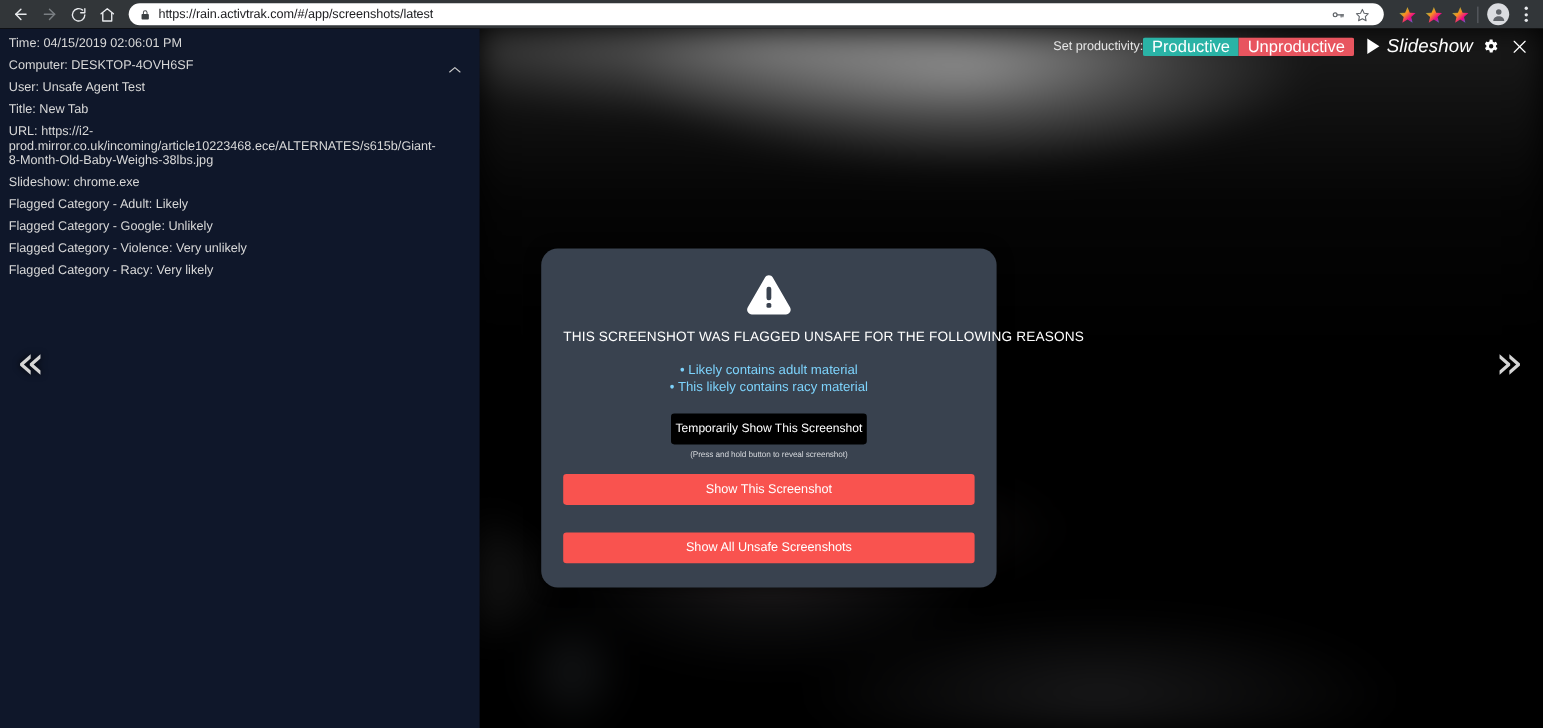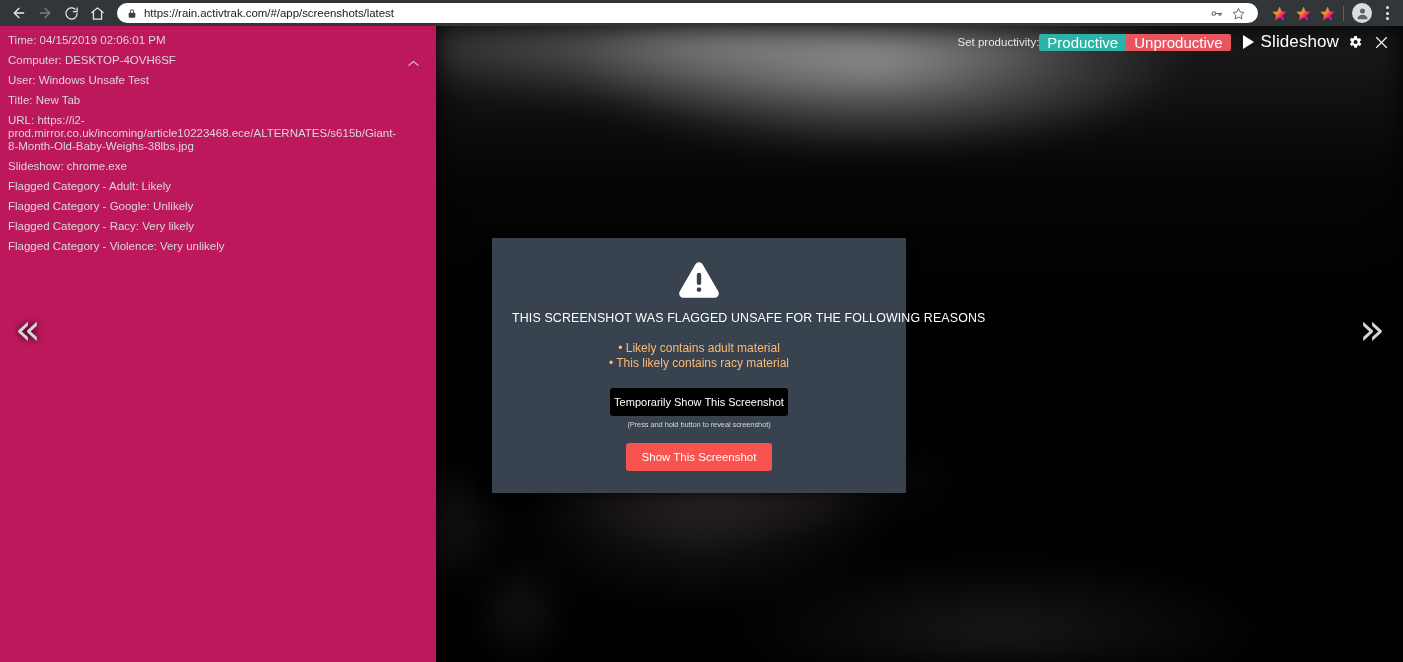--- a/index.html
+++ b/index.html
@@ -82,21 +82,21 @@
   .blurred-shot::after {
     content: "";
     position: absolute; left: 0; top: 0; width: 436px; height: 100%;
     background: #000;
   }
 
   
   .meta-panel {
     position: absolute; top: 0; left: 0;
     width: 436px; height: 636px;
-    background: #be185d;
+    background: #0f172a;
     padding: 4px 0 0 0;
     z-index: 5;
   }
   .meta-line {
     color: #d8d8d8;
     font-size: 11.5px;
     line-height: 13px;
     padding: 3.5px 34px 3.5px 8px;
     word-break: break-word;
   }
@@ -119,21 +119,21 @@
   .set-prod-label { color: #e6e6e6; font-size: 11.5px; }
   .prod-group { display: flex; border-radius: 2px; overflow: hidden; height: 17px; }
   .prod-btn {
     font-size: 15px; color: #fff;
     padding: 0 8px;
     display: flex; align-items: center;
     line-height: 1;
   }
   .slideshow-btn {
     display: flex; align-items: center; gap: 7px;
-    color: #fff; margin-left: 12px;
+    color: #fff; margin-left: 12px; font-style: italic;
   }
   .slideshow-label { font-size: 17px; letter-spacing: 0.1px; }
   .play-tri {
     width: 0; height: 0;
     border-left: 11px solid #fff;
     border-top: 7px solid transparent;
     border-bottom: 7px solid transparent;
   }
   .ctrl-icon { color: #fff; display: flex; align-items: center; justify-content: center;
     width: 20px; height: 20px; margin-left: 6px; }
@@ -146,51 +146,51 @@
     z-index: 6;
     text-shadow: 0 0 7px rgba(0,0,0,0.95);
     font-family: "DejaVu Sans", sans-serif;
   }
   .arrow.prev { left: 15px; }
   .arrow.next { right: 18px; }
 
   
   .unsafe-modal {
     position: absolute;
-    left: 492px; top: 212px;
+    left: 492px; top: 200px;
     width: 414px;
     background: #39424f;
-    border-radius: 1px;
+    border-radius: 15px;
     padding: 22px 20px 22px;
     text-align: center;
     z-index: 10;
     box-shadow: 0 2px 14px rgba(0,0,0,0.55);
   }
   .warn-icon { display: flex; justify-content: center; margin-bottom: 11px; }
   .modal-heading {
     color: #ffffff;
     font-size: 12.4px;
     letter-spacing: 0.15px;
     margin-bottom: 16px;
     white-space: nowrap;
   }
   .reason-list { margin-bottom: 17px; }
-  .reason-item { color: #fdba74; font-size: 12px; line-height: 15px; }
+  .reason-item { color: #7dd3fc; font-size: 12px; line-height: 15px; }
   .btn-temp {
     background: #000000;
     color: #fff;
     border: none;
     font-size: 11px;
     padding: 8px 4px;
     border-radius: 3px;
     font-family: inherit;
     cursor: pointer;
   }
   .hint-text { color: #d3d6da; font-size: 7.5px; margin-top: 4px; letter-spacing: -0.1px; }
-  .btn-row { display: flex; justify-content: center; gap: 25px; margin-top: 14px; }
+  .btn-row { display: flex; justify-content: center; gap: 25px; margin-top: 14px; flex-direction: column; }
   .btn-red {
     background: #f9534f;
     color: #fff;
     border: none;
     font-size: 11.5px;
     padding: 8px 16px;
     border-radius: 3px;
     font-family: inherit;
     cursor: pointer;
   }
@@ -288,28 +288,28 @@
         <span class="menu-dot"></span>
     </span>
   </div>
 
   <div class="viewer">
     <div class="blurred-shot"></div>
 
     <div class="meta-panel">
       <div class="meta-line">Time: 04/15/2019 02:06:01 PM</div>
       <div class="meta-line">Computer: DESKTOP-4OVH6SF</div>
-      <div class="meta-line">User: Windows Unsafe Test</div>
+      <div class="meta-line">User: Unsafe Agent Test</div>
       <div class="meta-line">Title: New Tab</div>
       <div class="meta-line">URL: https://i2-prod.mirror.co.uk/incoming/article10223468.ece/ALTERNATES/s615b/Giant-8-Month-Old-Baby-Weighs-38lbs.jpg</div>
       <div class="meta-line">Slideshow: chrome.exe</div>
       <div class="meta-line">Flagged Category - Adult: Likely</div>
       <div class="meta-line">Flagged Category - Google: Unlikely</div>
+      <div class="meta-line">Flagged Category - Violence: Very unlikely</div>
       <div class="meta-line">Flagged Category - Racy: Very likely</div>
-      <div class="meta-line">Flagged Category - Violence: Very unlikely</div>
       <div class="collapse-toggle">
         <svg width="11" height="7" viewBox="0 0 14 8" fill="none" stroke="currentColor" stroke-width="1.4" stroke-linecap="round" stroke-linejoin="round">
             <polyline points="1 6.4 7 1.4 13 6.4"></polyline>
           </svg>
       </div>
     </div>
 
     <div class="viewer-controls">
       <span class="set-prod-label">Set productivity:</span>
       <span class="prod-group">
@@ -346,16 +346,17 @@
       </div>
       <div class="modal-heading">THIS SCREENSHOT WAS FLAGGED UNSAFE FOR THE FOLLOWING REASONS</div>
       <div class="reason-list">
         <div class="reason-item">• Likely contains adult material</div>
         <div class="reason-item">• This likely contains racy material</div>
       </div>
       <button class="btn-temp">Temporarily Show This Screenshot</button>
       <div class="hint-text">(Press and hold button to reveal screenshot)</div>
       <div class="btn-row">
         <button class="btn-red">Show This Screenshot</button>
+        <button class="btn-red">Show All Unsafe Screenshots</button>
       </div>
     </div>
   </div>
 </div>
 
 </body></html>

